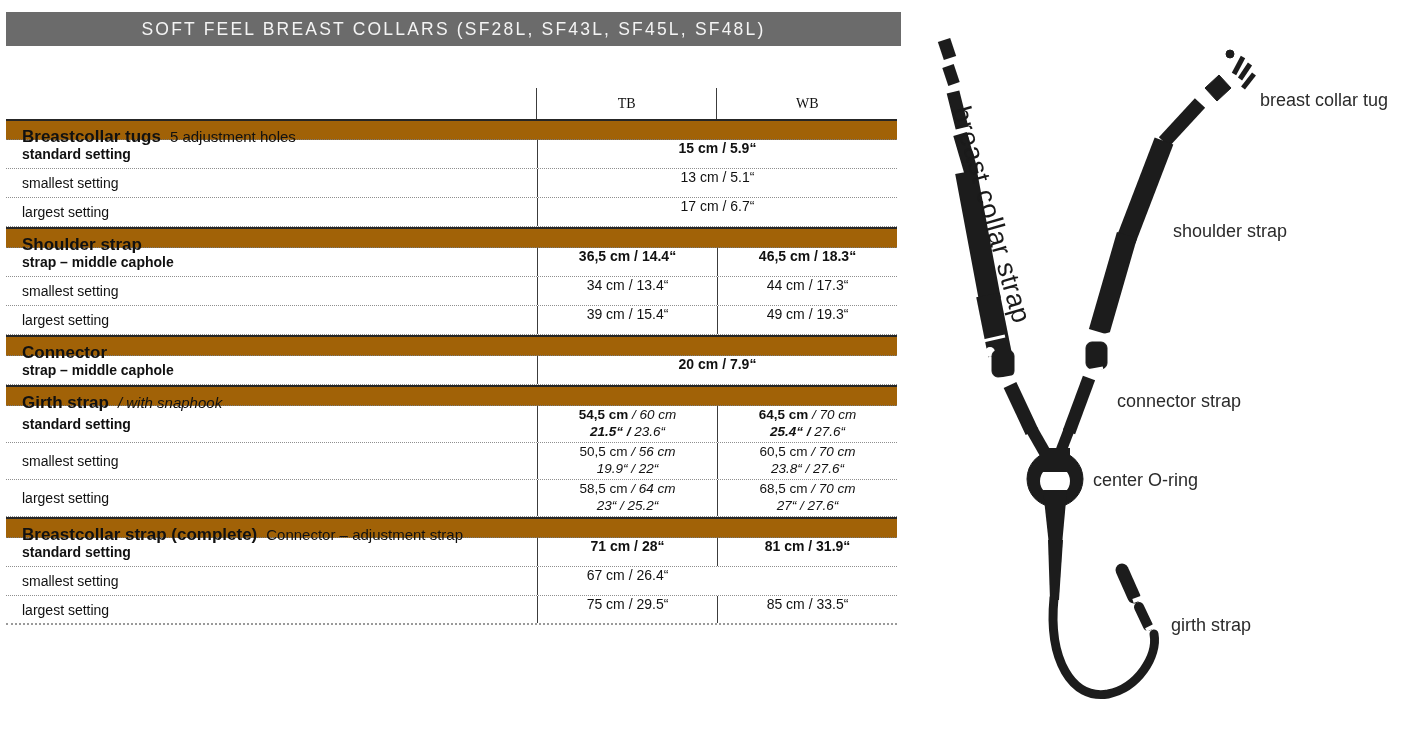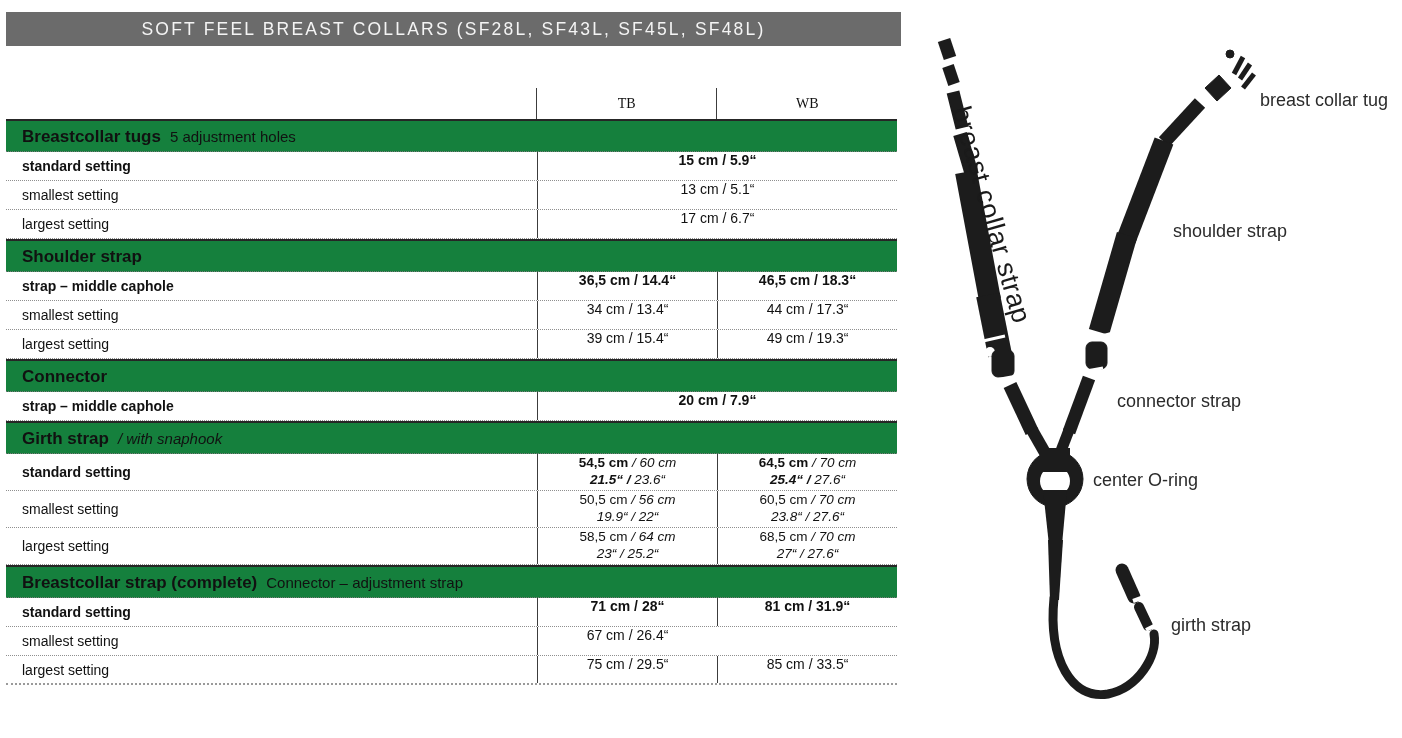--- a/index.html
+++ b/index.html
@@ -8,22 +8,22 @@
   
   .titlebar{position:absolute;left:6px;top:12px;width:895px;height:34px;background:#6b6b6b;
             color:#f4f4f4;display:flex;align-items:center;justify-content:center;
             font-size:17.5px;letter-spacing:2.2px;}
   
   .spec{position:absolute;left:6px;top:88px;width:891px;}
   .hdr-row{display:flex;height:31px;}
   .hdr-spacer{width:531px;}
   .hdr-cell{width:180px;border-left:1px solid #3c3c3c;display:flex;align-items:center;
             justify-content:center;font-size:14px;font-family:Liberation Serif, serif;}
-  .section-band{border-top:2px solid #262626;border-bottom:1px dotted #7a7a7a;background:#15803d;
-                height:33px;display:flex;align-items:baseline;padding:0 0 0 16px;box-sizing:border-box;}
+  .section-band{border-top:2px solid #262626;border-bottom:1px dotted #7a7a7a;background:#a16207;
+                height:21px;display:flex;align-items:baseline;padding:0 0 0 16px;box-sizing:border-box;}
   .section-band .inner{display:flex;align-items:baseline;gap:9px;margin-top:6px;}
   .section-title{font-weight:bold;font-size:17px;}
   .section-note{font-size:15px;}
   .section-note.it{font-style:italic;}
   .t-row{display:flex;min-height:29px;border-bottom:1px dotted #8f8f8f;box-sizing:border-box;}
   .t-row.tall{min-height:37px;}
   #table-body > .t-row:last-child{border-bottom:2px dotted #9a9a9a;}
   .row-label{width:531px;box-sizing:border-box;padding-left:16px;display:flex;align-items:center;
              font-size:14px;}
   .val-cell{width:180px;box-sizing:border-box;border-left:1px solid #3c3c3c;display:flex;

